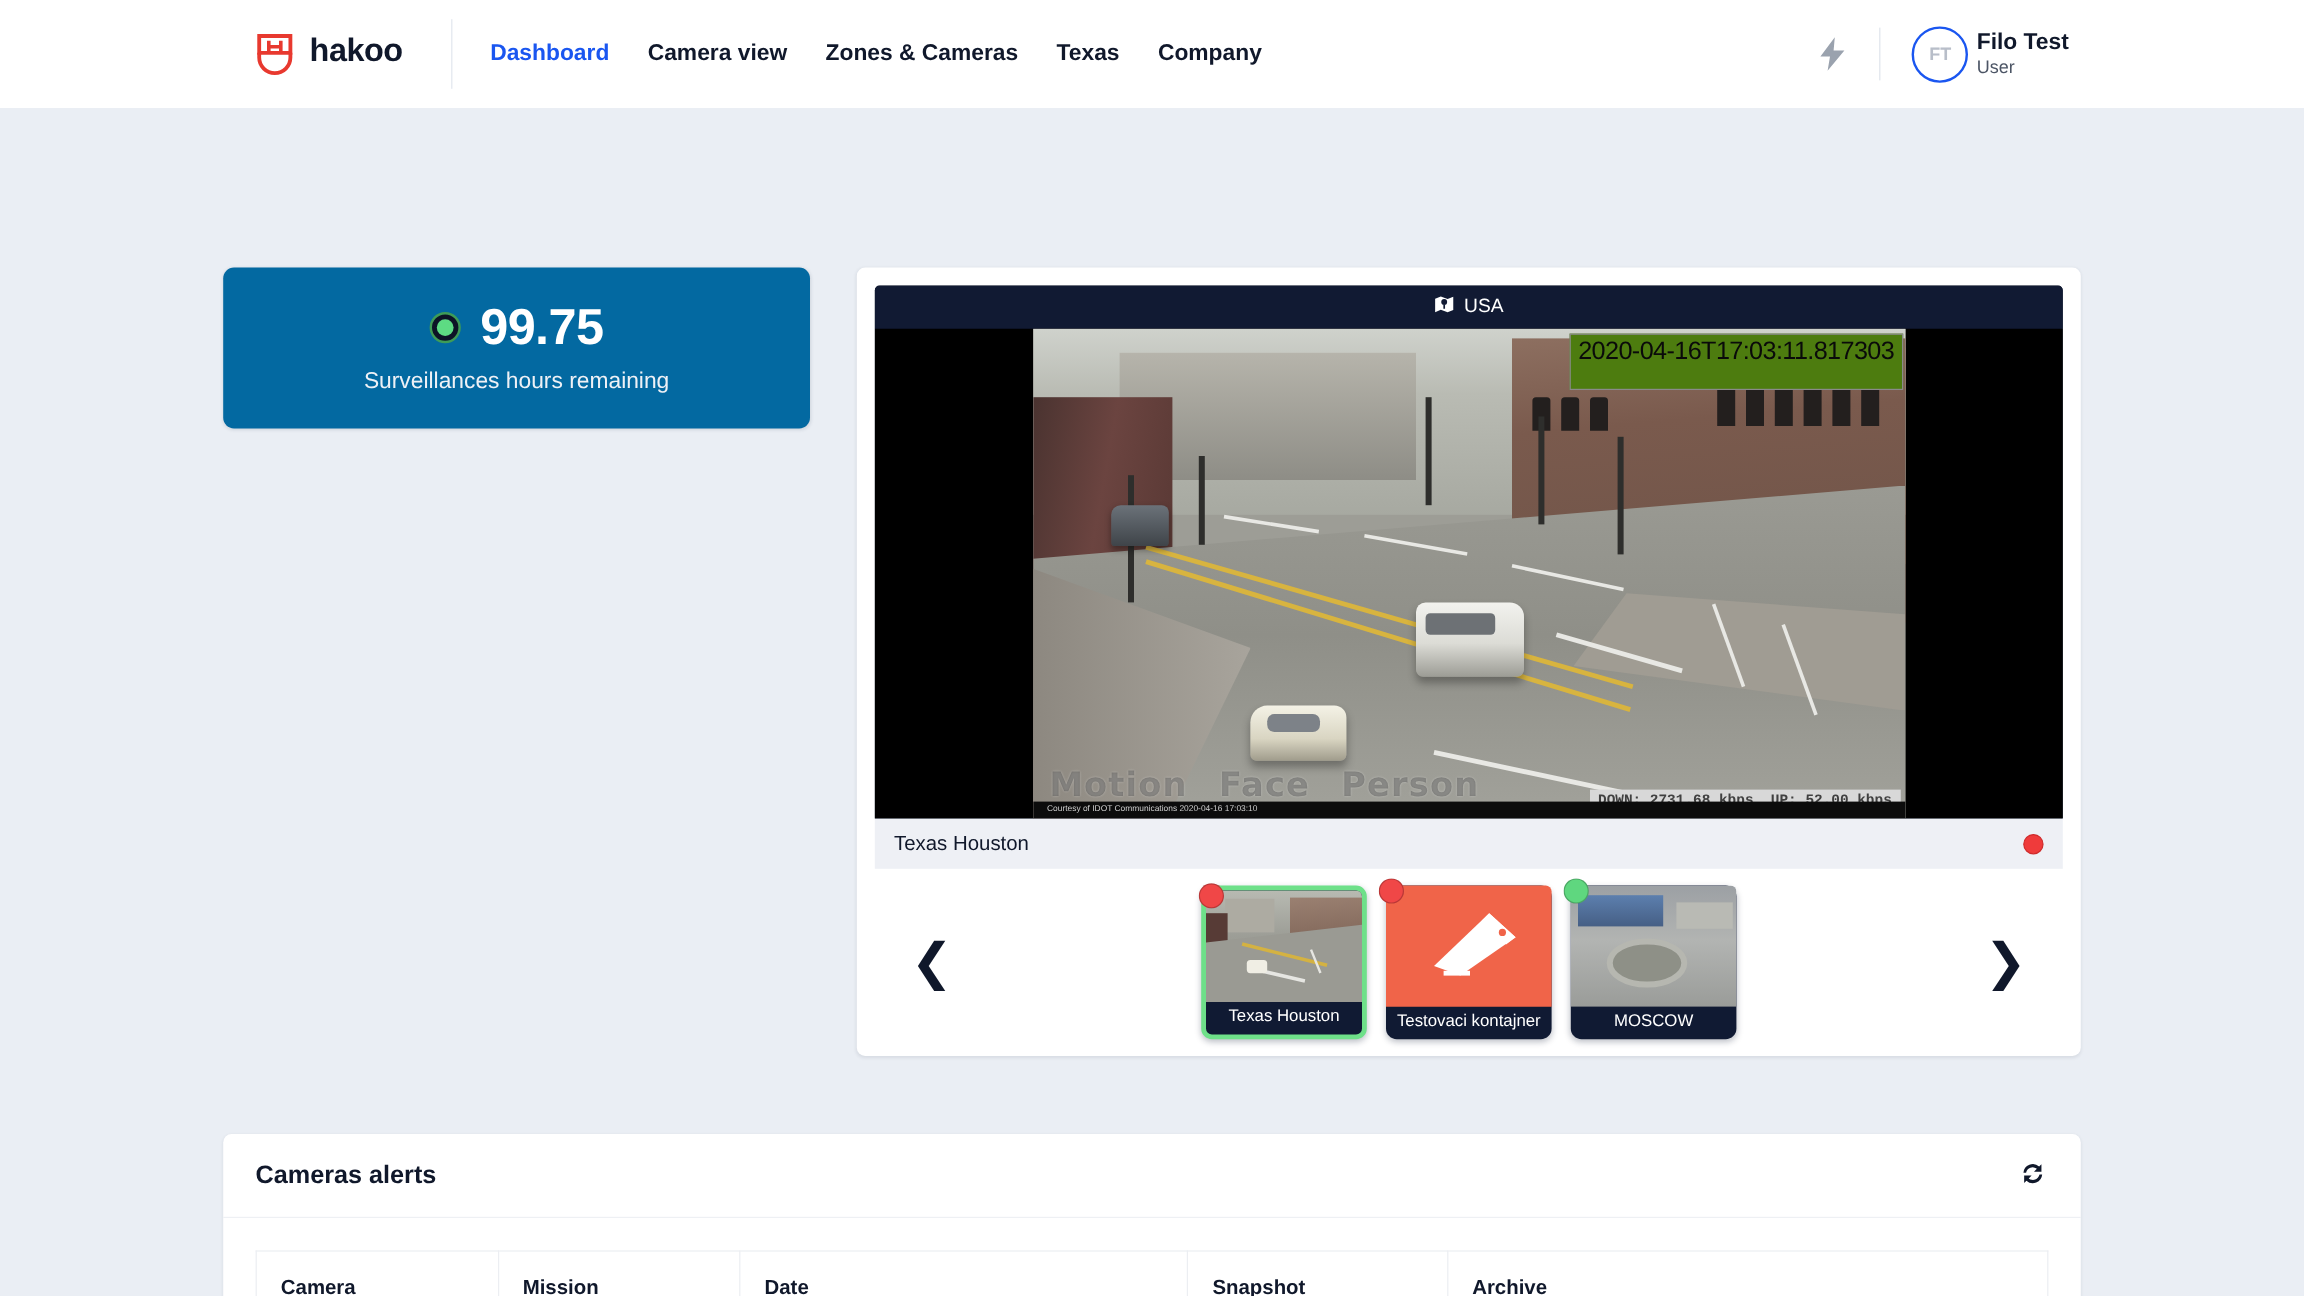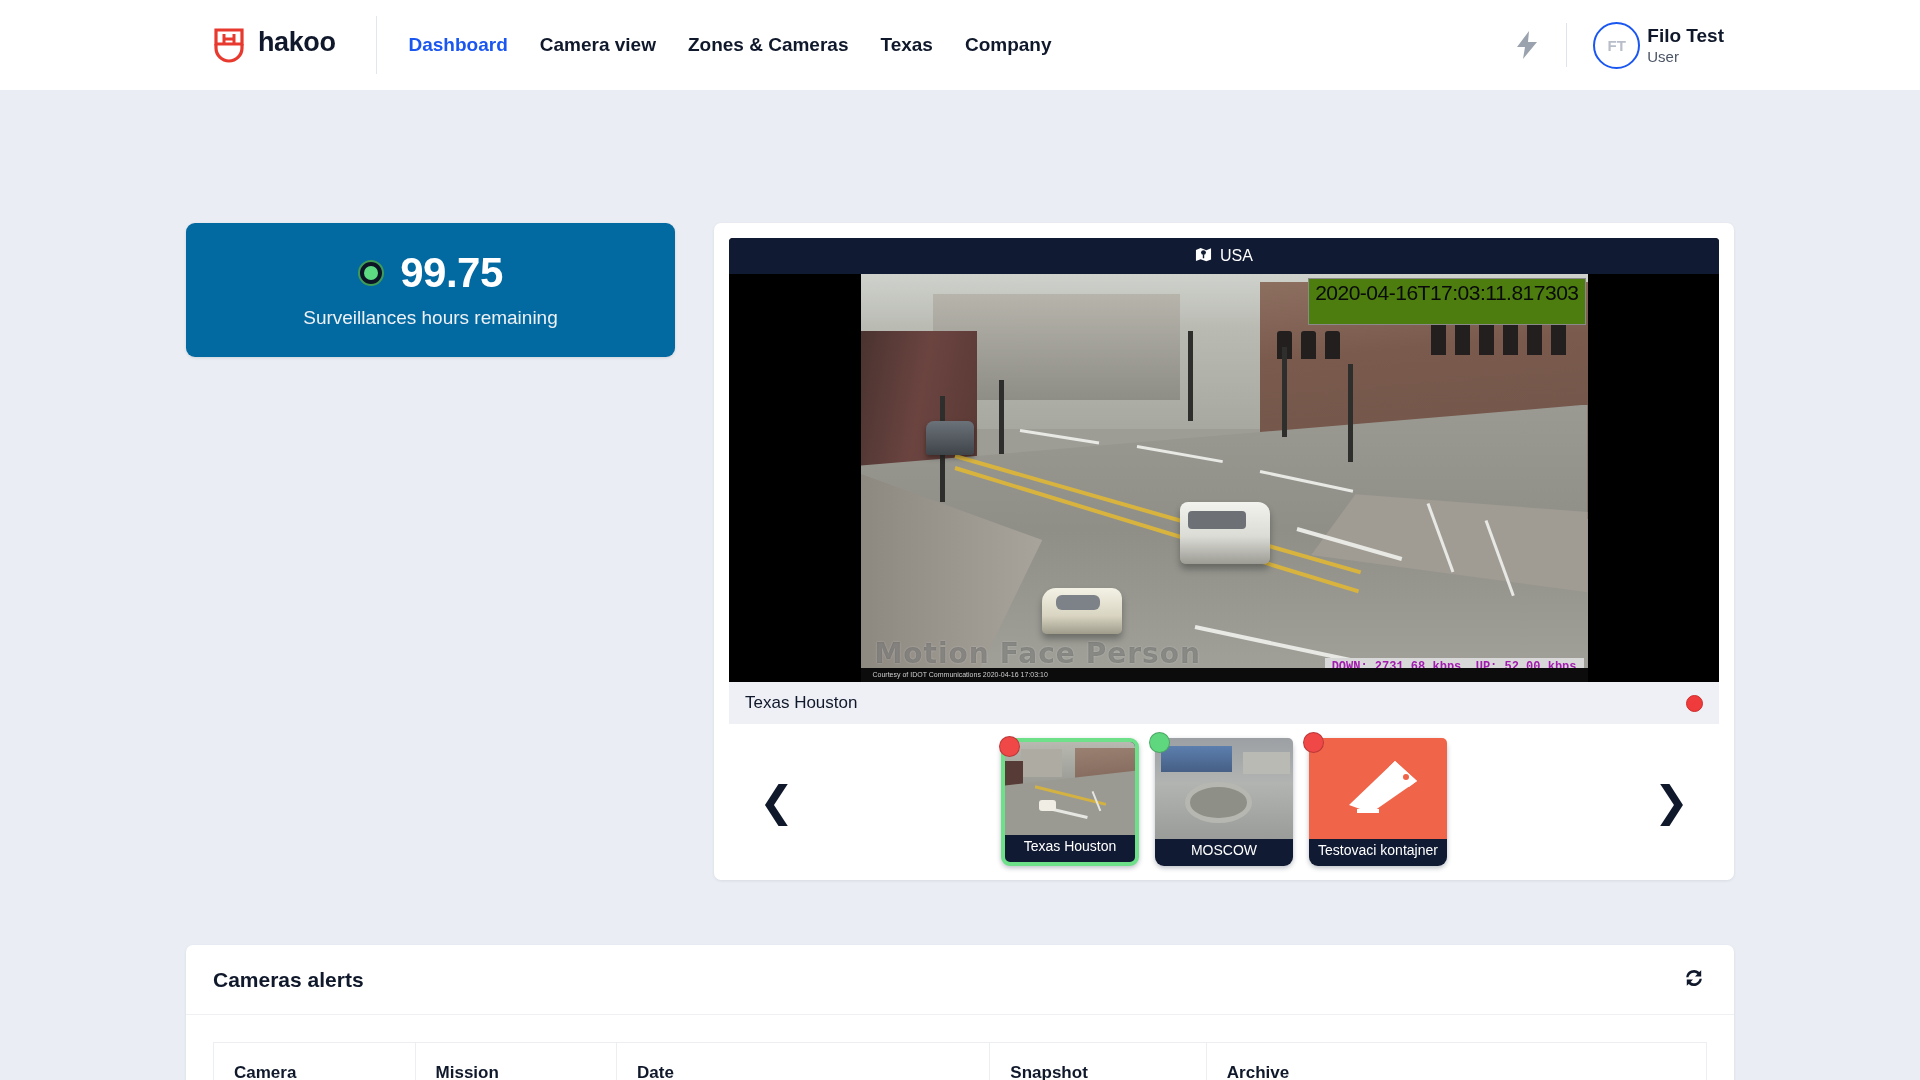--- a/index.html
+++ b/index.html
@@ -225,28 +225,28 @@
   }
   .timestamp {
     position:absolute; top:4px; right:2px;
     background:#4d7c0f; color:#0a0a0a;
     font-family:Liberation Sans, sans-serif;
     font-size:21px; letter-spacing:-0.5px; padding:2px 6px 19px;
     white-space:nowrap; border:1px solid #8a8a8a;
   }
   .kbps {
     position:absolute; bottom:6px; right:4px;
-    background:#d8d8d8; color:#a21caf;
+    background:#d8d8d8; color:#404040;
     font-family:"Liberation Mono", monospace;
     font-size:12px; font-weight:700; padding:2px 7px;
     white-space:nowrap;
   }
   .detectors {
     position:absolute; bottom:12px; left:14px;
-    display:flex; gap:10px;
+    display:flex; gap:26px;
     font-size:28px; font-weight:700; letter-spacing:1px;
     color:rgba(60,60,60,.42);
     text-shadow:0 0 2px rgba(255,255,255,.35);
     font-family:"DejaVu Sans", sans-serif;
     justify-content:flex-end;
   }
   .watermark {
     position:absolute; bottom:0; left:0; width:100%; height:14px;
     background:#0c0c0c; color:#cfcfcf;
     font-size:7px; padding-left:12px; line-height:14px;
@@ -499,44 +499,44 @@
                 <div class="mini-yellow" style="left:22%;top:56%;width:56%;height:3px;transform:rotate(14deg);"></div>
                 <div class="mini-white" style="left:30%;top:74%;width:34%;height:3px;transform:rotate(13deg);"></div>
                 <div class="mini-white" style="left:62%;top:62%;width:16%;height:2px;transform:rotate(68deg);"></div>
                 <div class="mini-car" style="left:26%;top:62%;width:17px;height:11px;"></div>
               </div>
             </div>
             <div class="thumb-name">Texas Houston</div>
           </div>
 
           <div class="thumb">
-            <span class="thumb-dot dot-g"></span>
-            <div class="thumb-pic">
-              <div class="msk">
-                <div class="msk-blue"></div>
-                <div class="msk-grey"></div>
-                <div class="msk-round"></div>
-              </div>
-            </div>
-            <div class="thumb-name">MOSCOW</div>
-          </div>
-
-          <div class="thumb">
             <span class="thumb-dot dot-r"></span>
             <div class="thumb-pic tk-pic">
               <span>
                 <svg width="86" height="62" viewBox="0 0 86 62">
                   <path d="M14 50 L60 6 L82 26 L36 58 Z" fill="#ffffff"></path>
                   <path d="M60 6 L82 26 L74 32 L54 12 Z" fill="#ffffff"></path>
                   <circle cx="71" cy="22" r="3" fill="#f06449"></circle>
                   <rect x="22" y="54" width="22" height="4" fill="#ffffff"></rect>
                 </svg>
               </span>
             </div>
             <div class="thumb-name">Testovaci kontajner</div>
+          </div>
+
+          <div class="thumb">
+            <span class="thumb-dot dot-g"></span>
+            <div class="thumb-pic">
+              <div class="msk">
+                <div class="msk-blue"></div>
+                <div class="msk-grey"></div>
+                <div class="msk-round"></div>
+              </div>
+            </div>
+            <div class="thumb-name">MOSCOW</div>
           </div>
 
         </div>
 
         <button class="arrow-btn">❯</button>
       </div>
     </div>
   </div>
 
   <div class="card alerts-card">

